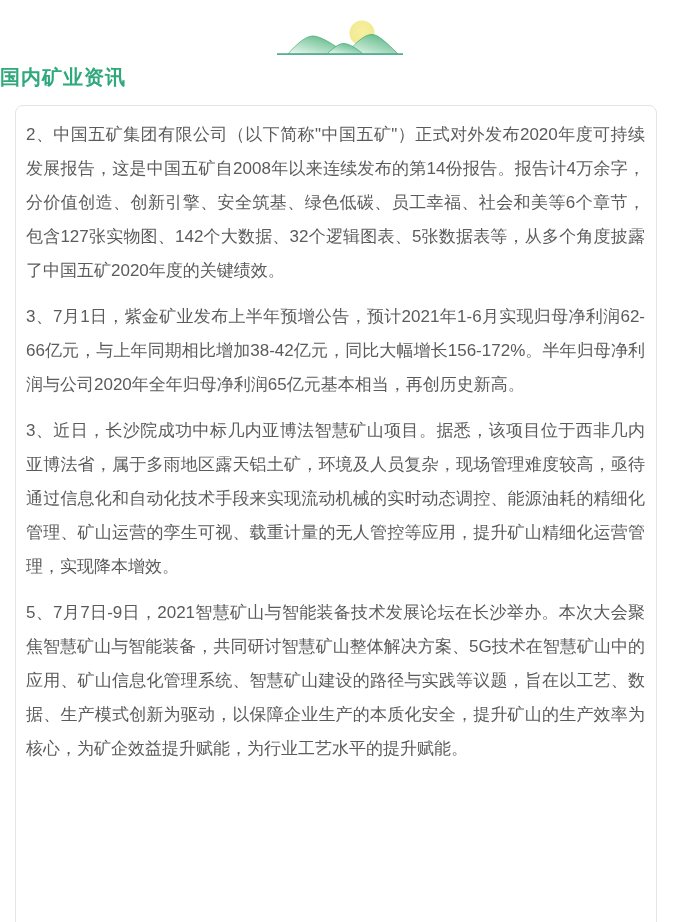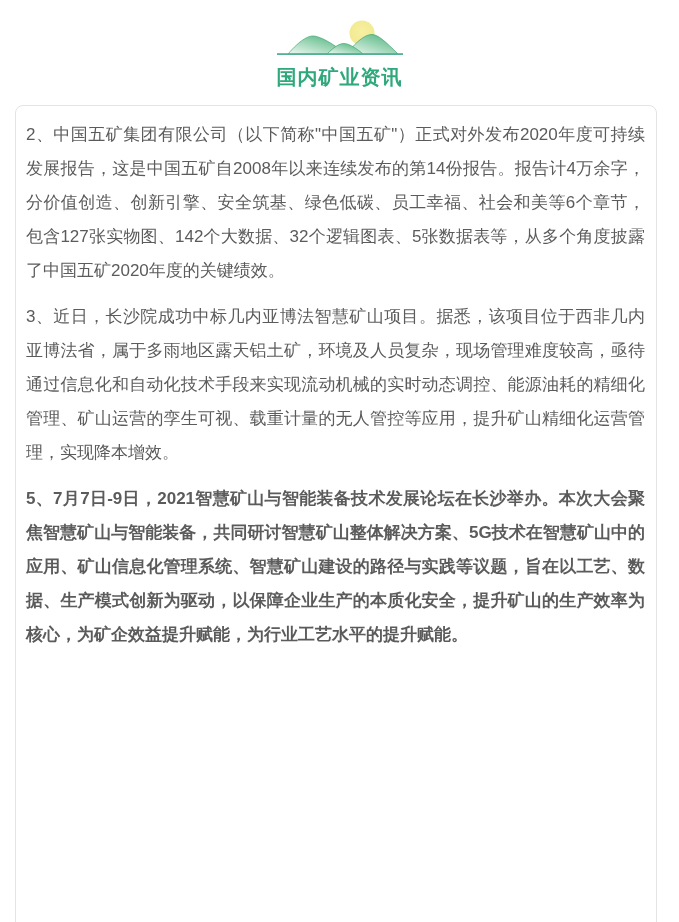--- a/index.html
+++ b/index.html
@@ -1,21 +1,21 @@
 <!DOCTYPE html>
 <html lang="zh" style="--page-bg: #ffffff; --brand-green: #2fa87c; --mountain-green: #4eb37d; --mountain-deep: #3ea86f; --mountain-light: #f0faf3; --sun-yellow: #f7f0a2; --sun-yellow-deep: #f2e88e; --baseline-teal: #55b096; --text-gray: #5b5b5b; --card-border: #e4e4e4;"><head>
 <meta charset="utf-8">
 <style>
   html,body{margin:0;padding:0;}
   body{
     width:679px;height:922px;overflow:hidden;
     background:var(--page-bg,#fff);
     font-family:"Liberation Sans","DejaVu Sans",sans-serif;
   }
-  .header{padding-top:16px;text-align:center;}
+  .header{padding-top:16px;text-align:left;}
   .logo{display:block;margin:0 auto;width:136px;height:42px;}
   .brand-title{
     margin:6px 0 0 0;
     font-size:20px;font-weight:bold;letter-spacing:1px;
     color:var(--brand-green,#2fa87c);
   }
   .card{
     box-sizing:border-box;
     margin:14px 22px 0 15px;
     min-height:845px;
@@ -24,21 +24,21 @@
     padding:12px 11px 40px 10px;
     background:#fff;
   }
   .article{
     margin:0 0 12px 0;
     font-size:17px;
     line-height:34px;
     color:var(--text-gray,#5b5b5b);
     text-align:justify;
   }
-  .article:last-child{margin-bottom:8px;font-weight:bold;}
+  .article:last-child{margin-bottom:8px;}
 </style>
 </head>
 <body>
 
 <div class="page">
 
   <header class="header">
     <svg class="logo" viewBox="0 0 136 42" xmlns="http://www.w3.org/2000/svg" aria-hidden="true">
       <defs>
         <linearGradient id="mGrad" x1="0" y1="1" x2="0.9" y2="0">
@@ -57,19 +57,20 @@
       <rect x="5" y="37.2" width="126" height="1.8" fill="var(--baseline-teal,#55b096)"></rect>
     </svg>
     <h1 class="brand-title">国内矿业资讯</h1>
   </header>
 
   <main class="card">
 
 
       <p class="article">2、中国五矿集团有限公司（以下简称"中国五矿"）正式对外发布2020年度可持续发展报告，这是中国五矿自2008年以来连续发布的第14份报告。报告计4万余字，分价值创造、创新引擎、安全筑基、绿色低碳、员工幸福、社会和美等6个章节，包含127张实物图、142个大数据、32个逻辑图表、5张数据表等，从多个角度披露了中国五矿2020年度的关键绩效。</p>
 
+      <p class="article">3、7月1日，紫金矿业发布上半年预增公告，预计2021年1-6月实现归母净利润62-66亿元，与上年同期相比增加38-42亿元，同比大幅增长156-172%。半年归母净利润与公司2020年全年归母净利润65亿元基本相当，再创历史新高。</p>
 
       <p class="article">3、近日，长沙院成功中标几内亚博法智慧矿山项目。据悉，该项目位于西非几内亚博法省，属于多雨地区露天铝土矿，环境及人员复杂，现场管理难度较高，亟待通过信息化和自动化技术手段来实现流动机械的实时动态调控、能源油耗的精细化管理、矿山运营的孪生可视、载重计量的无人管控等应用，提升矿山精细化运营管理，实现降本增效。</p>
 
       <p class="article">5、7月7日-9日，2021智慧矿山与智能装备技术发展论坛在长沙举办。本次大会聚焦智慧矿山与智能装备，共同研讨智慧矿山整体解决方案、5G技术在智慧矿山中的应用、矿山信息化管理系统、智慧矿山建设的路径与实践等议题，旨在以工艺、数据、生产模式创新为驱动，以保障企业生产的本质化安全，提升矿山的生产效率为核心，为矿企效益提升赋能，为行业工艺水平的提升赋能。</p>
     </main>
 
 </div>
 
 </body></html>

